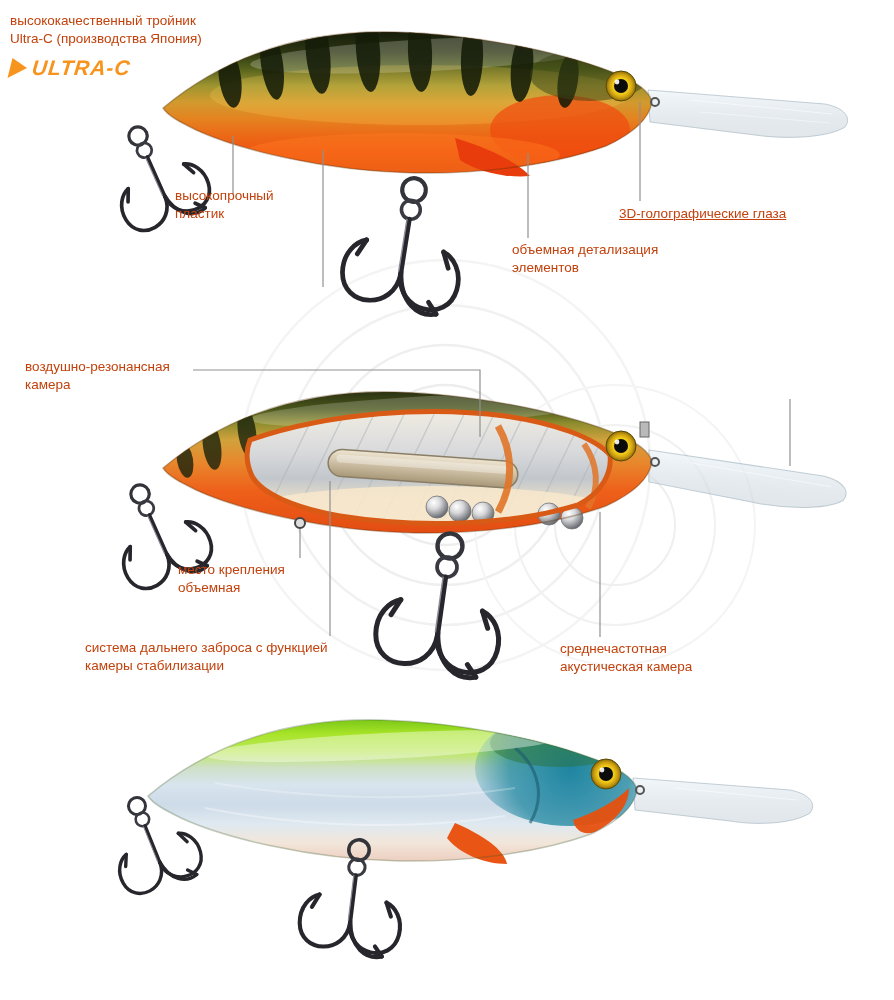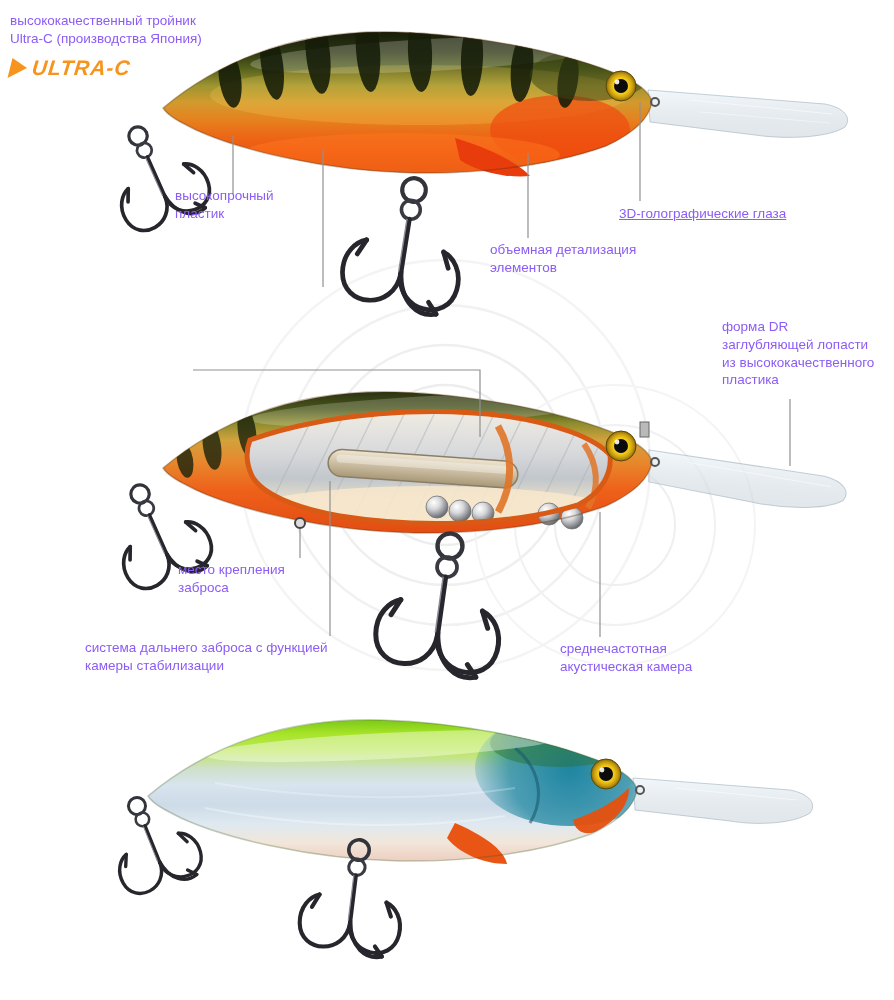--- a/index.html
+++ b/index.html
@@ -1,19 +1,19 @@
 <!DOCTYPE html>
 <html><head>
 <meta charset="utf-8">
 <style>
   html,body{margin:0;padding:0;background:#fff;}
   .canvas{position:relative;width:894px;height:1000px;background:#ffffff;overflow:hidden;
           font-family:"Liberation Sans",sans-serif;}
   svg.art{position:absolute;left:0;top:0;}
-  .label{position:absolute;font-size:13.5px;line-height:1.32;color:#8b5cf6;white-space:pre-line;}
+  .label{position:absolute;font-size:13.5px;line-height:1.32;color:#c2410c;white-space:pre-line;}
   .brand{position:absolute;display:flex;align-items:center;gap:5px;}
   .brand .tri{width:0;height:0;border-left:17px solid #F7941E;border-top:10px solid transparent;
               border-bottom:10px solid transparent;transform:skewX(-14deg);}
   .brand .brand-text{color:#F7941E;font-style:italic;font-weight:bold;font-size:21px;
               letter-spacing:1px;transform:skewX(-6deg);}
 </style>
 </head>
 <body>
 
 <div class="canvas">
@@ -256,33 +256,31 @@
 
 <div class="brand" style="left:10px;top:56px;">
   <span class="tri"></span>
   <span class="brand-text">ULTRA-C</span>
 </div>
 
 <div class="label" style="left:175px;top:187px;">высокопрочный
 пластик</div>
 
 
-<div class="label" style="left:490px;top:241px;">объемная детализация
+<div class="label" style="left:512px;top:241px;">объемная детализация
 элементов</div>
 
 <div class="label" style="left:619px;top:205px;text-decoration:underline;">3D-голографические глаза</div>
 
-
-<div class="label" style="left:722px;top:318px;width:165px;">форма DR
-заглубляющей лопасти
-из высококачественного
-пластика</div>
+<div class="label" style="left:25px;top:358px;">воздушно-резонансная
+камера</div>
+
 
 <div class="label" style="left:178px;top:561px;">место крепления
-заброса</div>
+объемная</div>
 
 <div class="label" style="left:560px;top:640px;">среднечастотная
 акустическая камера</div>
 
 <div class="label" style="left:85px;top:639px;">система дальнего заброса с функцией
 камеры стабилизации</div>
 
 </div>
 
 </body></html>

